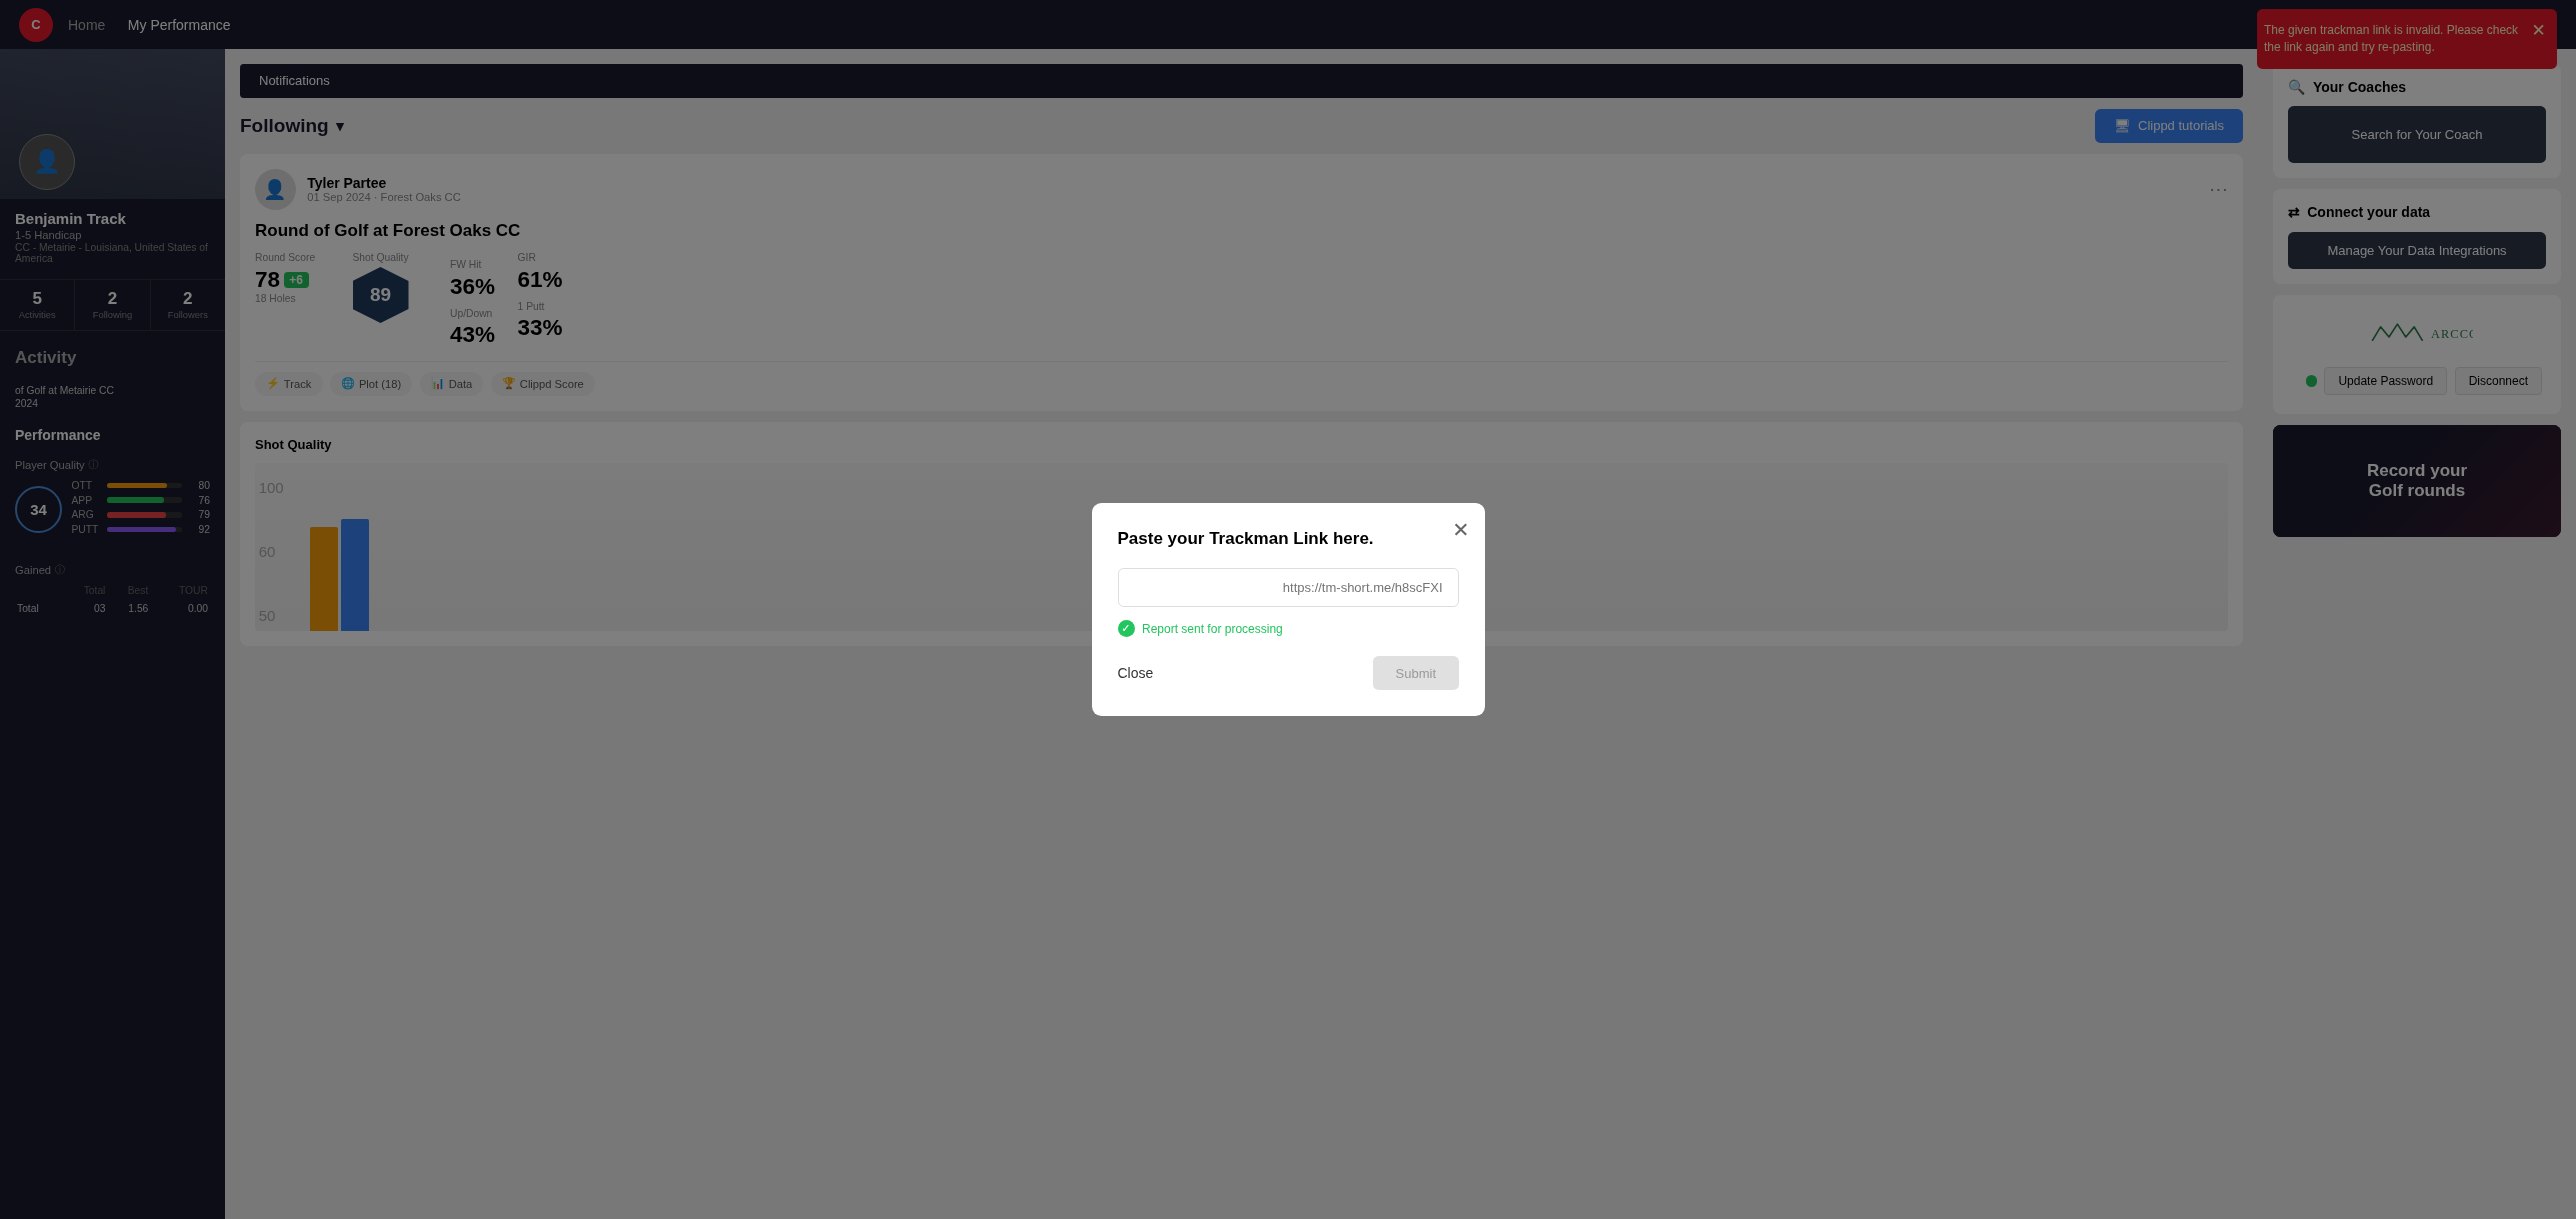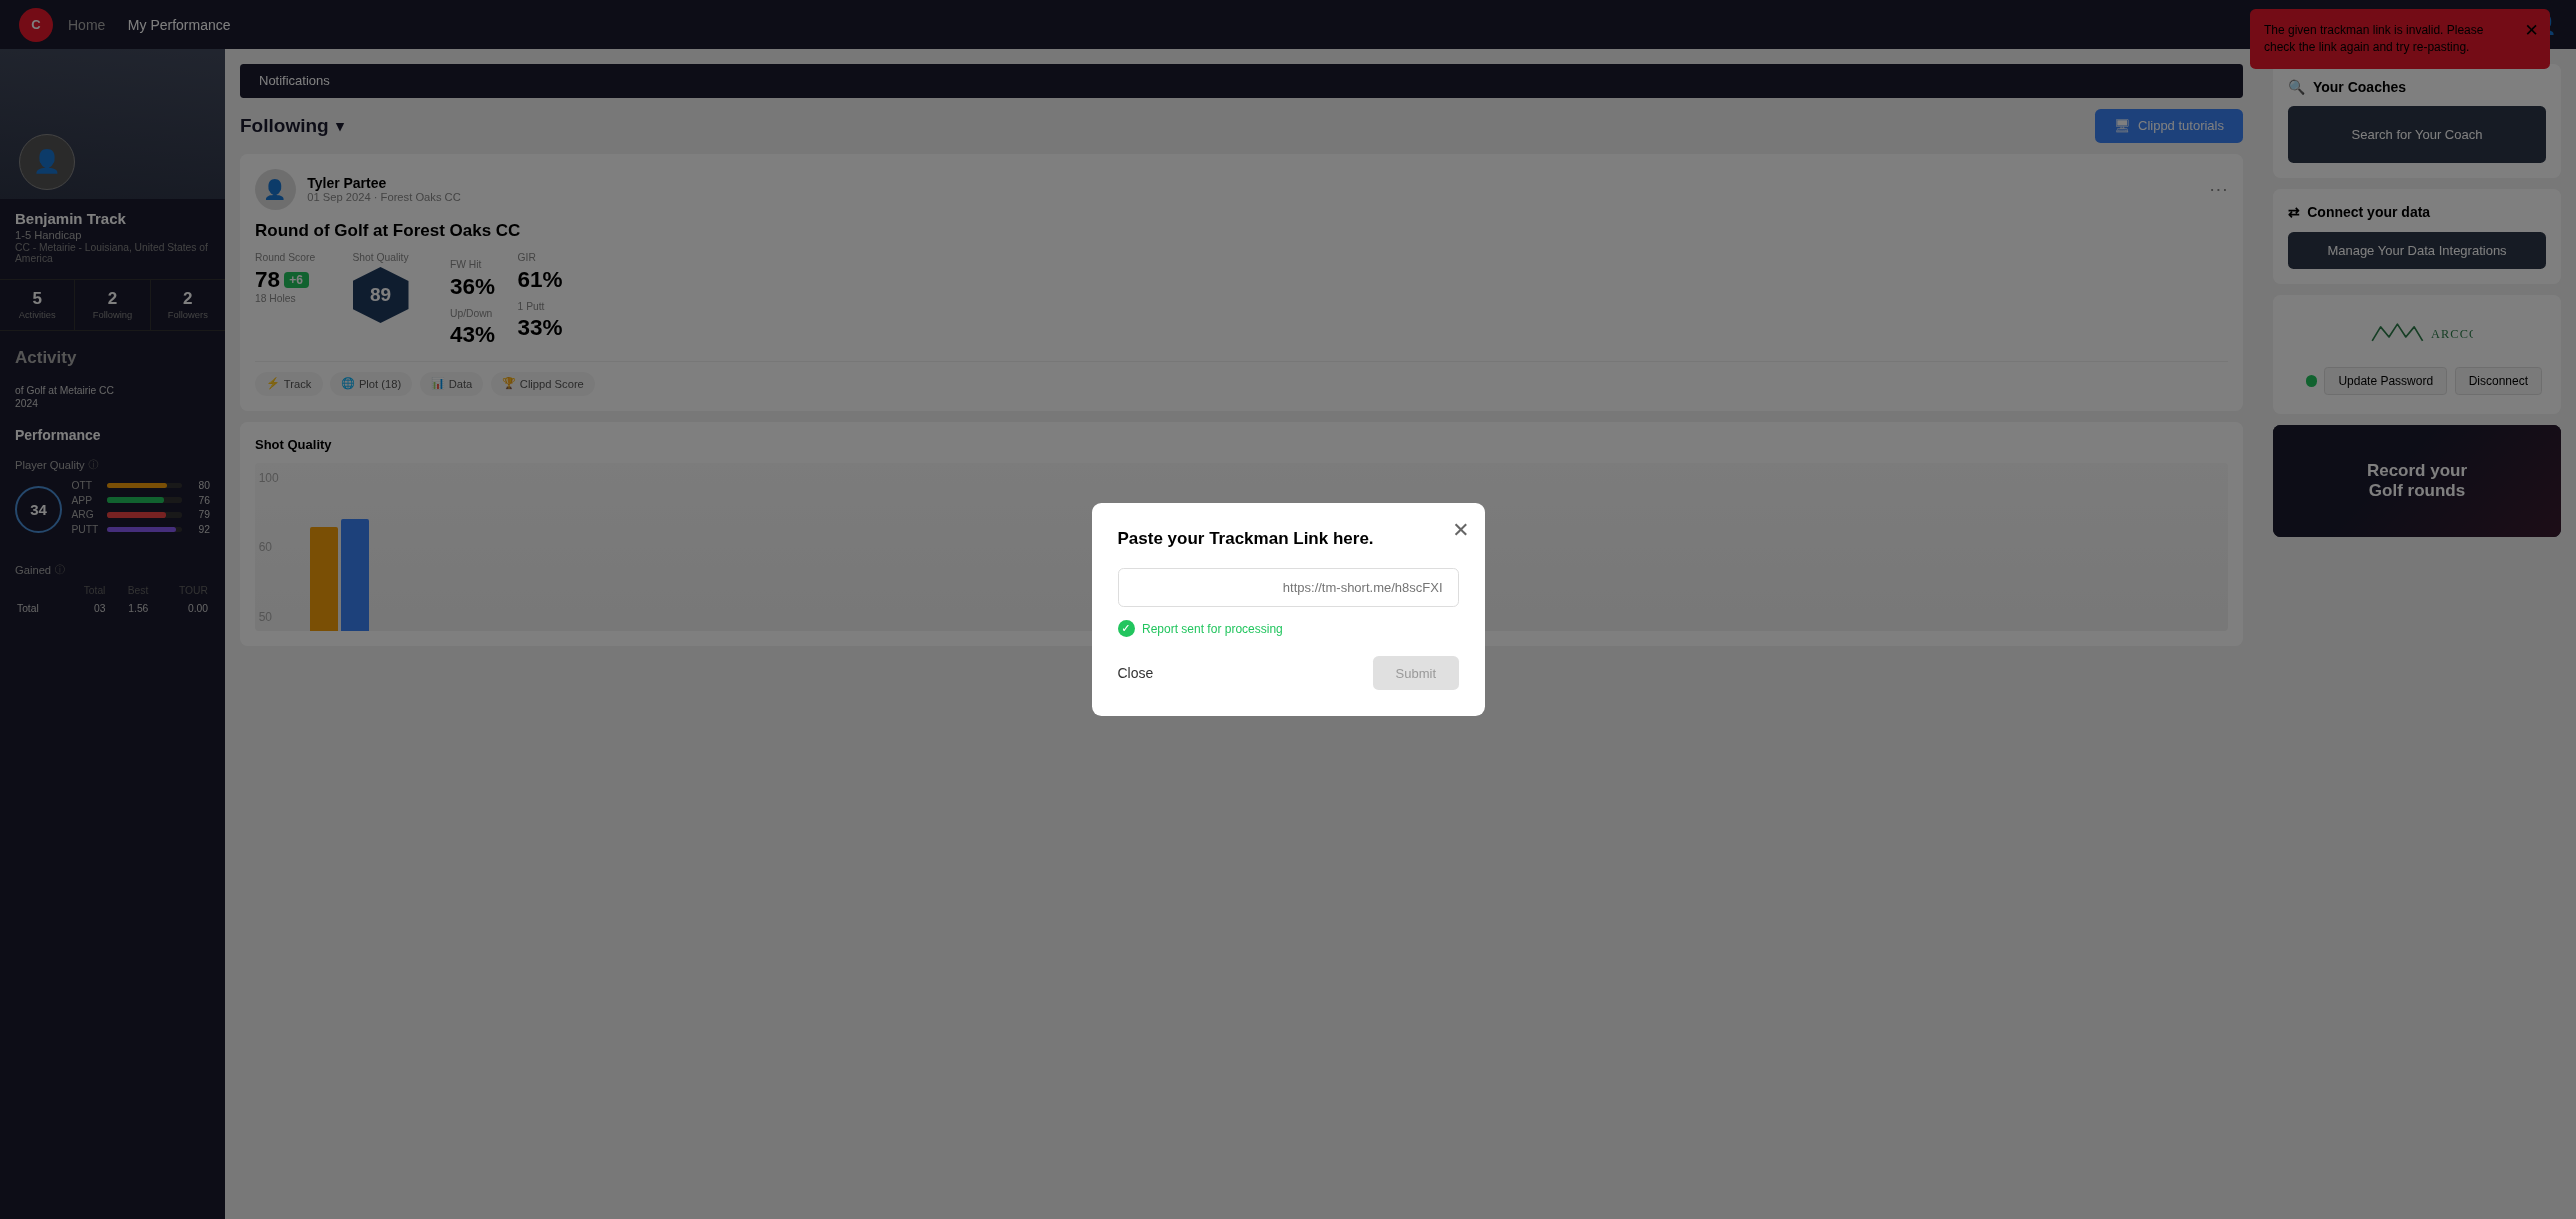--- a/index.html
+++ b/index.html
@@ -30,24 +30,24 @@
     }
     .top-nav .nav-link.active { color: white; }
     .top-nav .nav-actions { display: flex; align-items: center; gap: 15px; }
     .nav-icon {
       color: #ccc; font-size: 19px; cursor: pointer;
     }
 
     
     .error-toast {
       position: fixed;
-      top: 9.4px; right: 26px;
+      top: 9.4px; right: 19px;
       background: #e8192c;
-      color: #000000;
-      padding: 13px 37px 13px 14px;
+      color: #fef9c3;
+      padding: 13px 37px 13px 7px;
       border-radius: 5.6px;
       max-width: 300px;
       font-size: 12px;
       z-index: 200;
       line-height: 1.4;
     }
     .error-toast .close-toast {
       position: absolute; top: 9.4px; right: 11.2px;
       cursor: pointer; font-size: 17px;
     }
@@ -375,21 +375,21 @@
     }
 
     .chart-placeholder {
       height: 168px;
       background: linear-gradient(to bottom, #f8f8f8, #f0f0f0);
       border-radius: 3.7px;
       position: relative;
       overflow: hidden;
       margin-top: 11.2px;
     }
-    .chart-y-labels { position: absolute; left: 0; top: 0; bottom: 0; width: 37px; display: flex; flex-direction: column; justify-content: space-between; padding: 7.5px 3.7px; font-size: 12px; color: #aaa; }
+    .chart-y-labels { position: absolute; left: 0; top: 8px; bottom: 0; width: 37px; display: flex; flex-direction: column; justify-content: space-between; padding: 7.5px 3.7px; font-size: 15px; color: #aaa; }
   </style>
 </head>
 <body>
 
 <nav class="top-nav">
   <div class="logo">
     <span>C</span>
   </div>
   <div class="nav-links">
     <a class="nav-link">Home</a>

